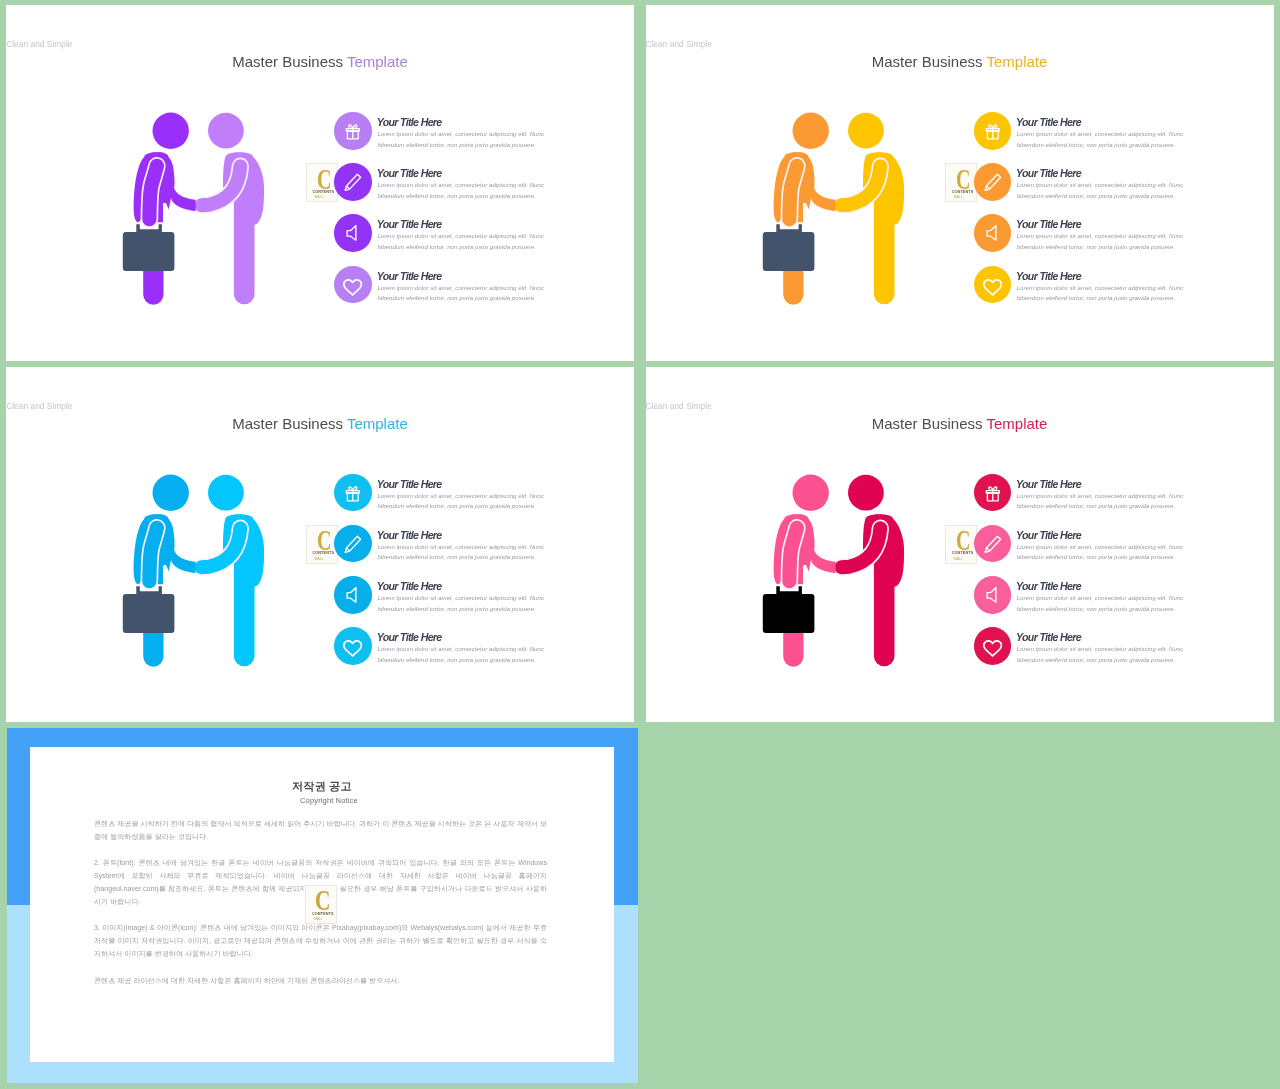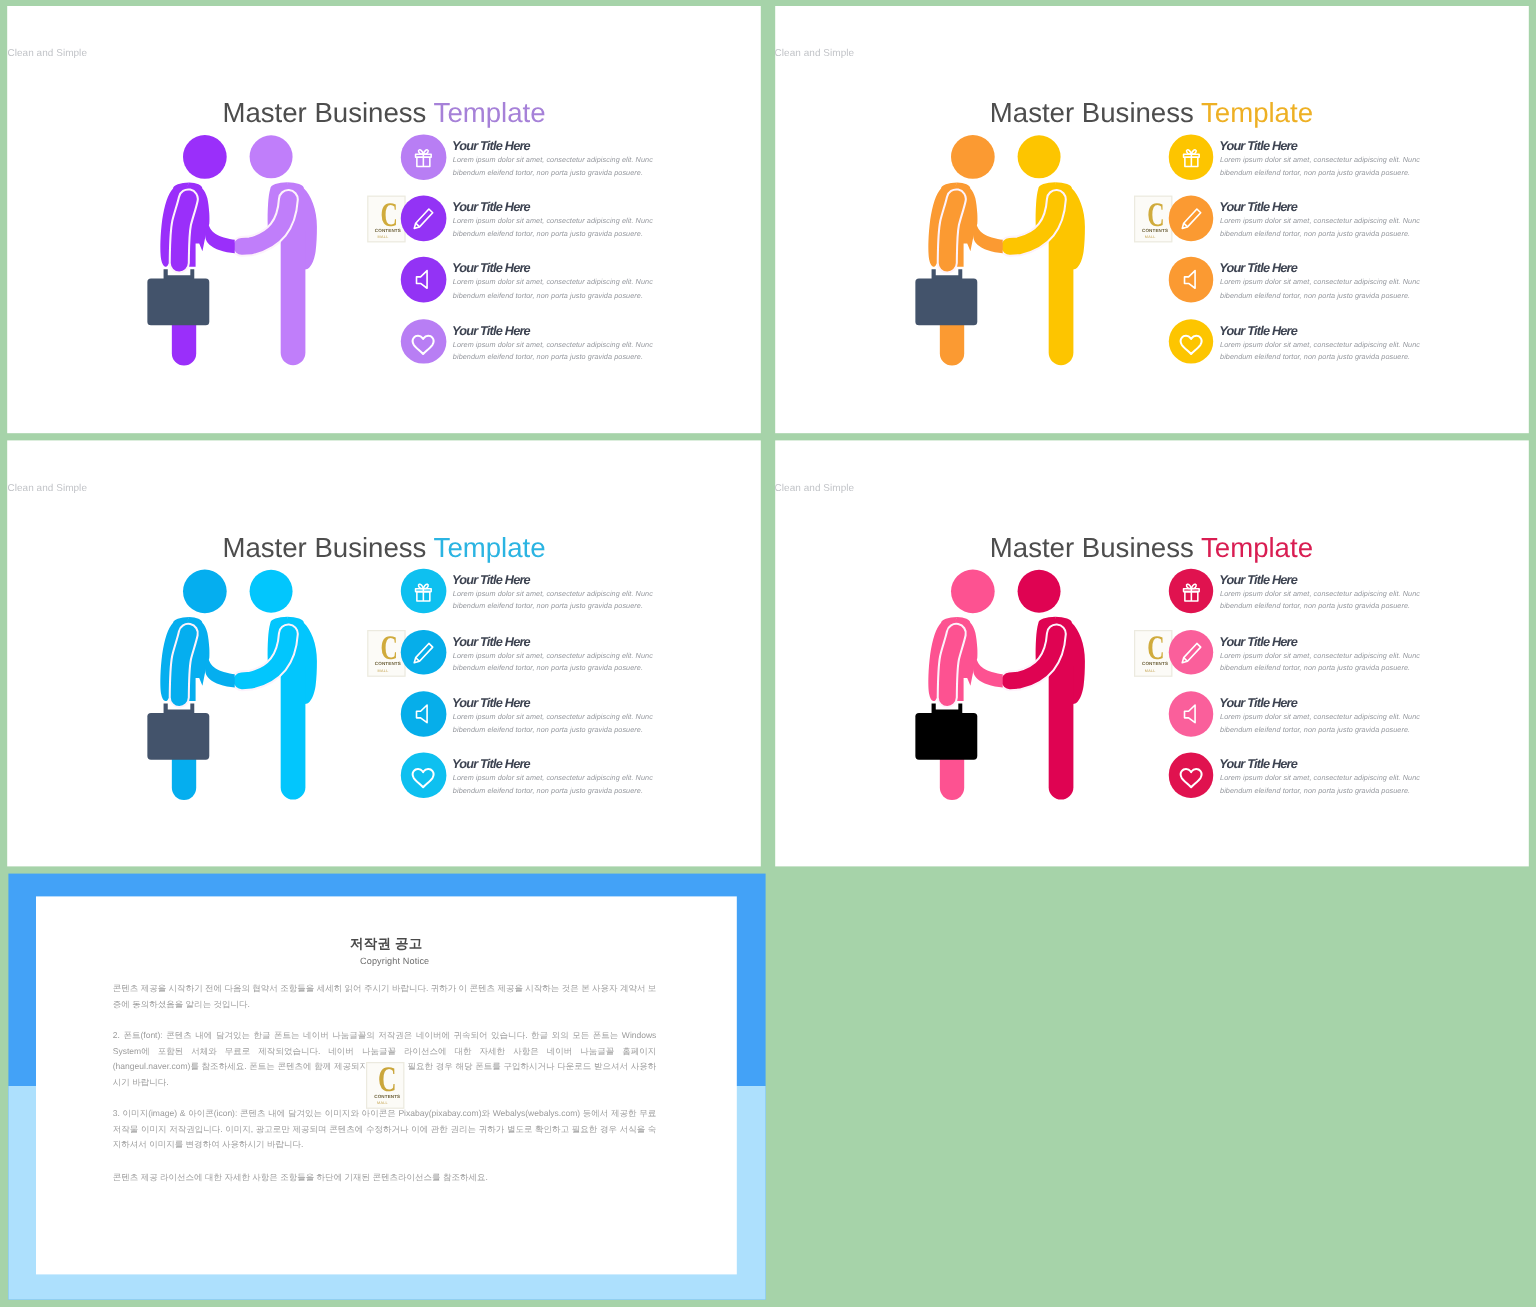--- a/index.html
+++ b/index.html
@@ -6,21 +6,21 @@
   html,body{margin:0;padding:0;}
   body{width:1280px;height:1089px;background:#a6d3a9;font-family:"Liberation Sans",sans-serif;overflow:hidden;}
   .grid{position:relative;width:1280px;height:1089px;}
   .slide{position:absolute;background:#ffffff;overflow:hidden;}
   .s1{left:6.2px;top:5px;width:627.6px;height:356.2px;}
   .s2{left:645.5px;top:5px;width:628px;height:356.2px;}
   .s3{left:6.2px;top:366.7px;width:627.6px;height:355.1px;}
   .s4{left:645.5px;top:366.7px;width:628px;height:355.1px;}
 
   .kicker{position:absolute;left:0;right:0;top:34px;font-size:8.3px;color:#c2c4c8;letter-spacing:0.05px;}
-  .maintitle{position:absolute;left:0;right:0;top:48px;text-align:center;font-size:23px;color:#4d4d4d;font-weight:400;letter-spacing:0px;white-space:nowrap;margin-top:28px;}
+  .maintitle{position:absolute;left:0;right:0;top:48px;text-align:center;font-size:15px;color:#4d4d4d;font-weight:400;letter-spacing:0px;white-space:nowrap;}
   .maintitle .accent{font-weight:400;}
 
   .illus{position:absolute;left:109px;top:99px;width:170px;height:210px;}
 
   .list{position:absolute;left:310px;top:107px;width:240px;height:210px;}
   .item{position:absolute;left:12px;width:240px;height:50px;font-style:italic;}
   .circ{position:absolute;left:6px;top:0;width:37.6px;height:37.6px;border-radius:50%;}
   .ititle{position:absolute;left:48.5px;top:4px;font-size:10.6px;font-weight:bold;color:#3d4351;letter-spacing:-0.66px;}
   .idesc{position:absolute;left:49.2px;top:17.1px;width:178px;font-size:6.05px;color:#95989e;line-height:10.4px;letter-spacing:0.06px;}
   .circ svg{position:absolute;left:0;top:0;}
@@ -28,21 +28,21 @@
   
   .wm{position:absolute;left:299.6px;top:158.1px;width:32.1px;height:38.8px;background:#fcfbf7;border:0.8px solid #eceadf;box-sizing:border-box;}
   .wm .c{position:absolute;left:10px;top:1.6px;font-size:28.6px;line-height:28.6px;font-weight:bold;color:#d0ab3c;font-family:"Liberation Serif",serif;transform:scaleX(0.70);transform-origin:left top;}
   .wm .t1{position:absolute;left:5.6px;top:25.6px;font-size:3.8px;font-weight:bold;color:#6b5f38;letter-spacing:0.1px;}
   .wm .t2{position:absolute;left:7.9px;top:31px;font-size:3.1px;color:#c2a049;letter-spacing:0.25px;}
 
   
   .s5{position:absolute;left:7px;top:727.5px;width:630.6px;height:355px;background:#43a2f7;}
   .s5 .lower{position:absolute;left:0;top:177.1px;width:630.6px;height:178.5px;background:#ade0fd;}
   .s5 .paper{position:absolute;left:23.1px;top:19.7px;width:583.6px;height:315.3px;background:#fff;}
-  .cn-title{position:absolute;left:0;right:0;top:32px;text-align:center;font-size:11.2px;font-weight:bold;color:#4a4a4a;letter-spacing:0.2px;}
+  .cn-title{position:absolute;left:0;right:0;top:32px;text-align:center;font-size:11.2px;font-weight:bold;color:#4a4a4a;letter-spacing:0.2px;font-family:Liberation Serif, serif;}
   .cn-sub{position:absolute;left:14px;right:0;top:48.8px;text-align:center;font-size:7.6px;color:#6e6e6e;letter-spacing:0.1px;}
   .cn-body{position:absolute;left:63.9px;top:70.4px;width:453px;font-size:7.1px;color:#9b9b9b;line-height:13.05px;text-align:justify;}
   .cn-body p{margin:0 0 13.2px 0;}
   .wm2{position:absolute;left:275.2px;top:137.9px;width:32.1px;height:38.8px;background:#fcfbf7;border:0.8px solid #eceadf;box-sizing:border-box;}
   .wm2 .c{position:absolute;left:8.4px;top:-1.5px;font-size:29.9px;line-height:29.4px;font-weight:bold;color:#caa63b;font-family:"Liberation Serif",serif;transform:scaleX(0.716);transform-origin:left top;}
   .wm2 .t1{position:absolute;left:5.6px;top:25.6px;font-size:3.8px;font-weight:bold;color:#6b5f38;letter-spacing:0.1px;}
   .wm2 .t2{position:absolute;left:7.9px;top:31px;font-size:3.1px;color:#c2a049;letter-spacing:0.25px;}
 </style>
 </head>
 <body>
@@ -595,24 +595,24 @@
       <div class="idesc">Lorem ipsum dolor sit amet, consectetur adipiscing elit. Nunc bibendum eleifend tortor, non porta justo gravida posuere.</div>
     </div>
       </div>
     </div>
     <div class="s5">
       <div class="lower"></div>
   <div class="paper">
     <div class="cn-title">저작권 공고</div>
     <div class="cn-sub">Copyright Notice</div>
     <div class="cn-body">
-          <p>콘텐츠 제공을 시작하기 전에 다음의 협약서 조항들을 세세히 읽어 주시기 바랍니다. 귀하가 이 콘텐츠 제공을 시작하는 것은 본 사용자 계약서 보증에 동의하셨음을 알리는 것입니다.</p>
+          <p>콘텐츠 제공을 시작하기 전에 다음의 협약서 목적으로 세세히 읽어 주시기 바랍니다. 귀하가 이 콘텐츠 제공을 시작하는 것은 본 사용자 계약서 보증에 동의하셨음을 알리는 것입니다.</p>
           <p>2. 폰트(font): 콘텐츠 내에 담겨있는 한글 폰트는 네이버 나눔글꼴의 저작권은 네이버에 귀속되어 있습니다. 한글 외의 모든 폰트는 Windows System에 포함된 서체와 무료로 제작되었습니다. 네이버 나눔글꼴 라이선스에 대한 자세한 사항은 네이버 나눔글꼴 홈페이지(hangeul.naver.com)를 참조하세요. 폰트는 콘텐츠에 함께 제공되지 않으므로 필요한 경우 해당 폰트를 구입하시거나 다운로드 받으셔서 사용하시기 바랍니다.</p>
           <p>3. 이미지(image) &amp; 아이콘(icon): 콘텐츠 내에 담겨있는 이미지와 아이콘은 Pixabay(pixabay.com)와 Webalys(webalys.com) 등에서 제공한 무료 저작물 이미지 저작권입니다. 이미지, 광고로만 제공되며 콘텐츠에 수정하거나 이에 관한 권리는 귀하가 별도로 확인하고 필요한 경우 서식을 숙지하셔서 이미지를 변경하여 사용하시기 바랍니다.</p>
-          <p>콘텐츠 제공 라이선스에 대한 자세한 사항은 조항들을 하단에 기재된 콘텐츠라이선스를 참조하세요.</p>
+          <p>콘텐츠 제공 라이선스에 대한 자세한 사항은 홈페이지 하단에 기재된 콘텐츠라이선스를 받으셔서.</p>
         </div>
     <div class="wm2">
       <div class="c">C</div>
       <div class="t1">CONTENTS</div>
       <div class="t2">MALL</div>
     </div>
   </div>
     </div>
   </div>
 

